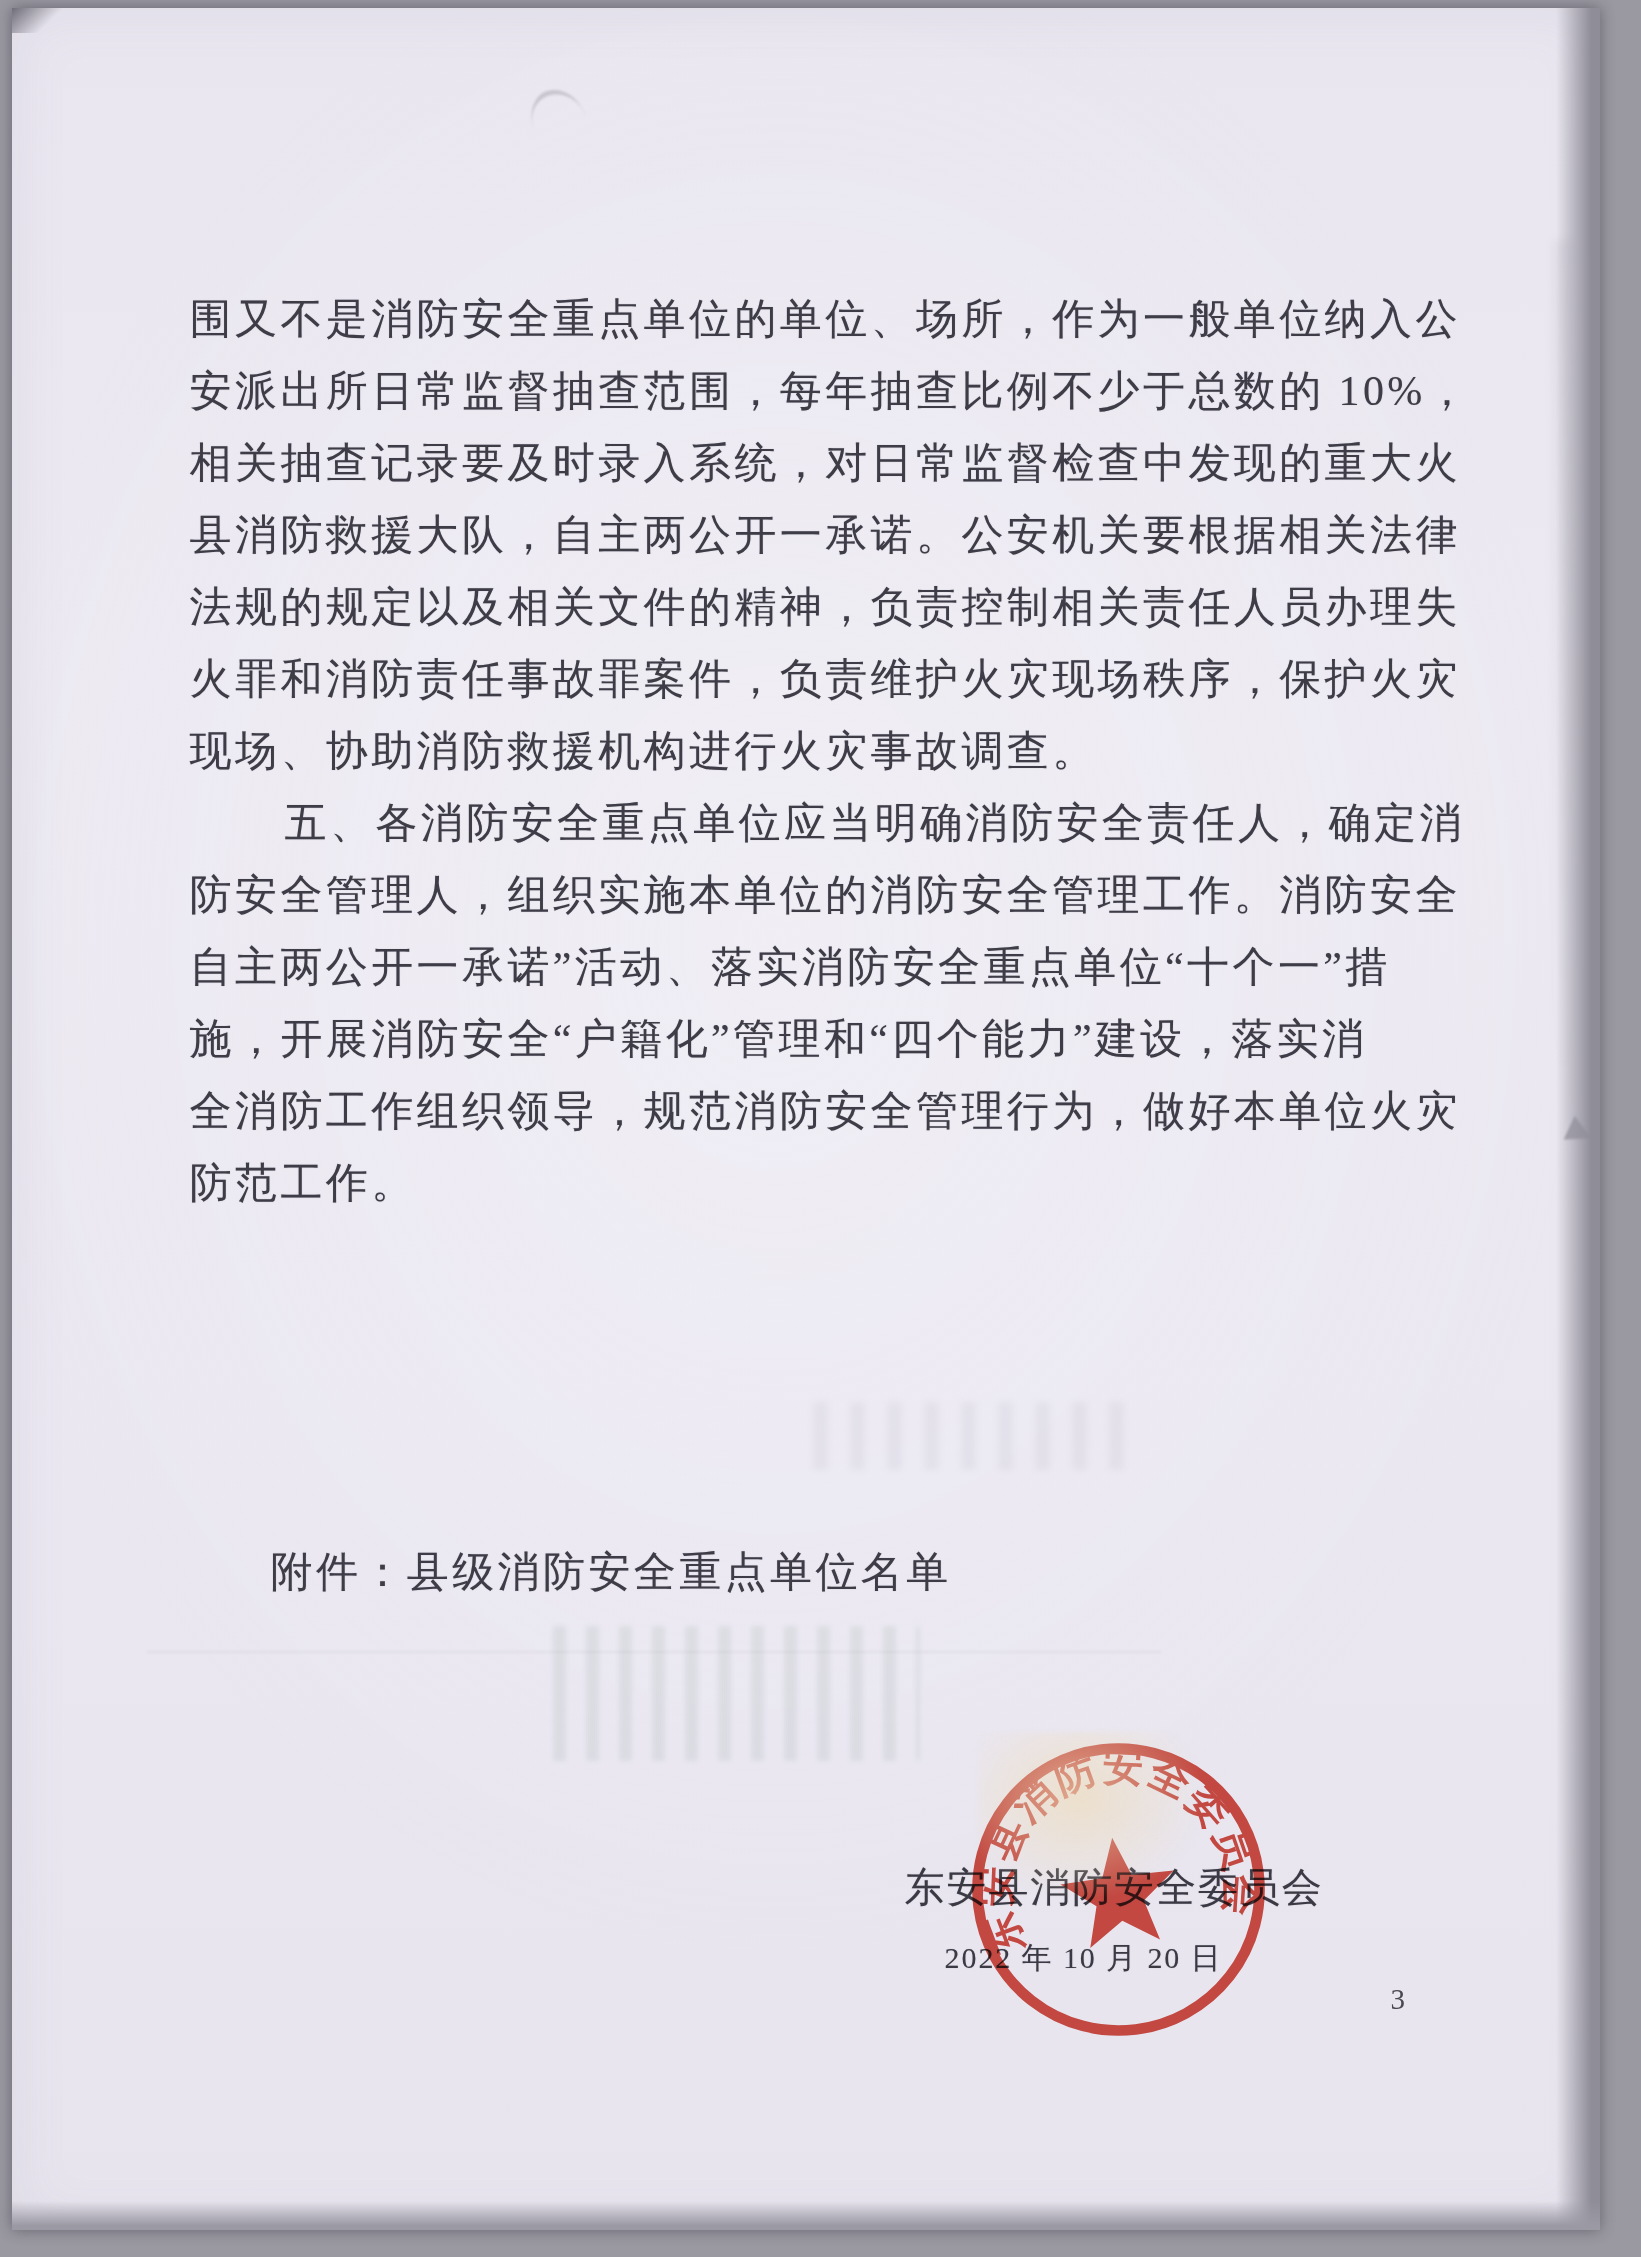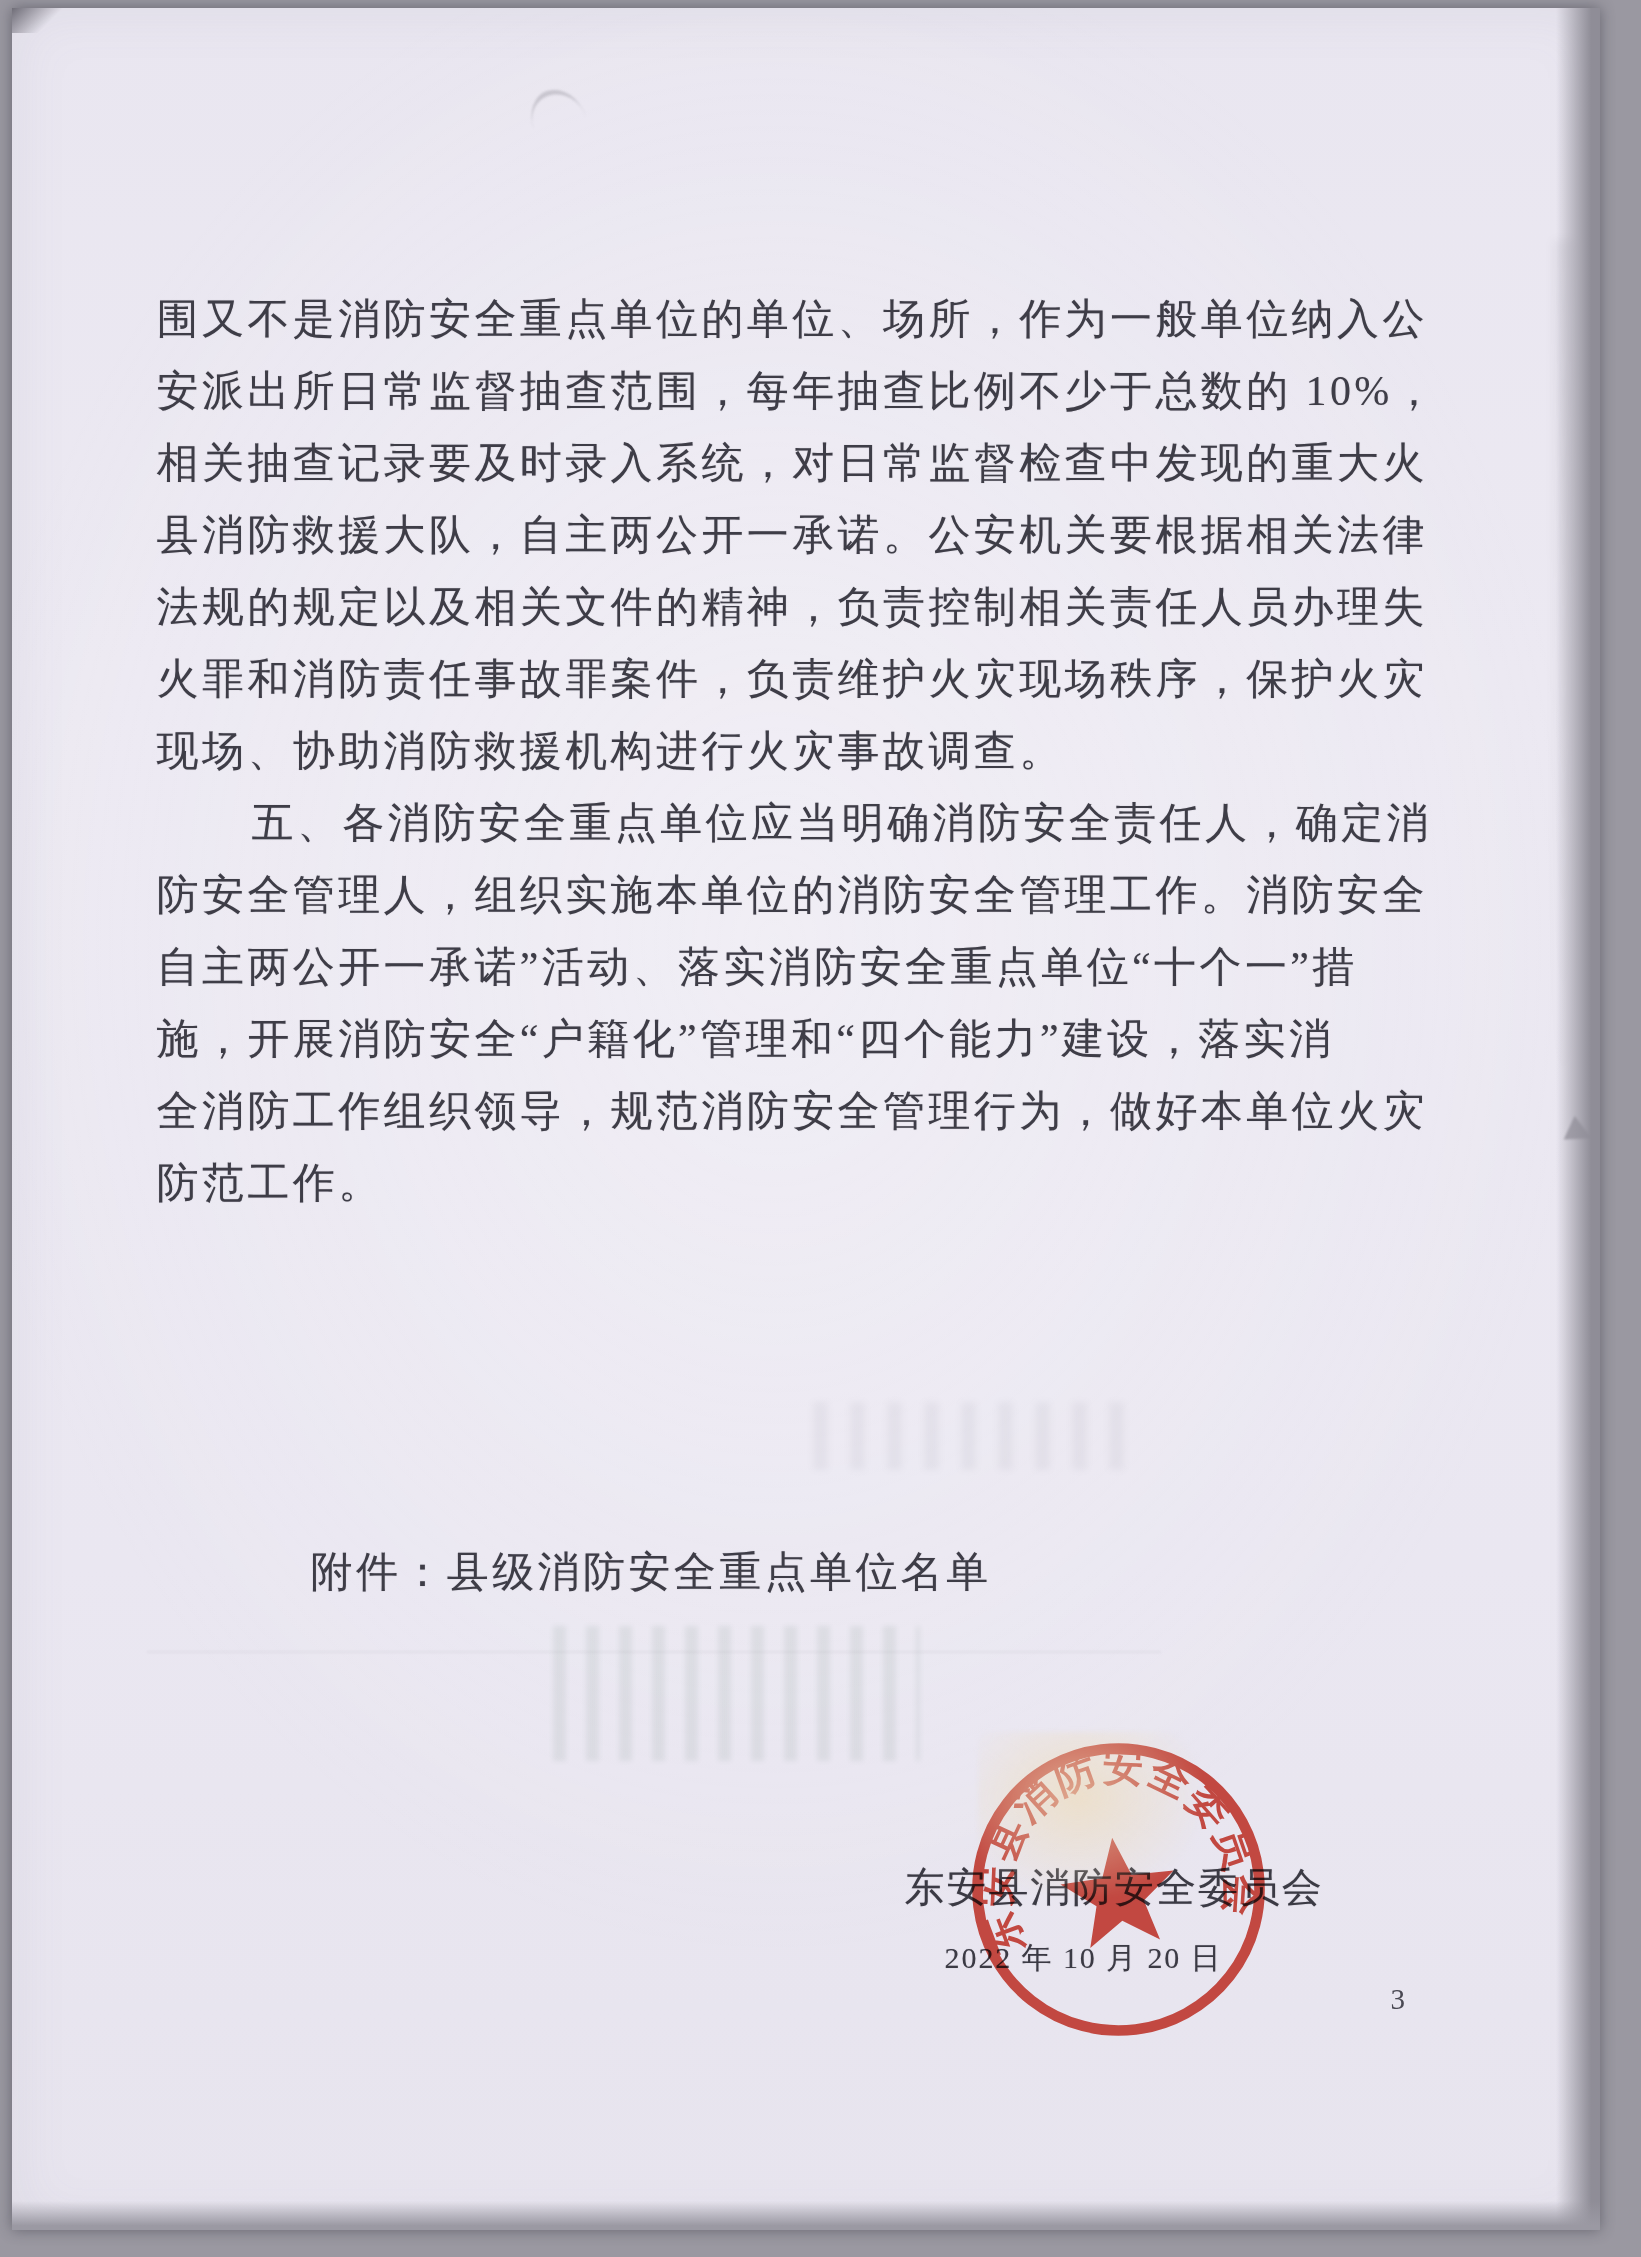--- a/index.html
+++ b/index.html
@@ -21,27 +21,26 @@
     background:linear-gradient(90deg, rgba(150,148,158,0), #8f8d97 80%);}
   .edge-bottom{position:absolute;left:0;bottom:0;width:100%;height:29px;
     background:linear-gradient(180deg, rgba(150,148,158,0), #9b99a3 85%);}
   .corner-wedge{position:absolute;left:0;top:0;width:54px;height:25px;
     background:linear-gradient(135deg,#6f6d77 0%, rgba(110,108,120,0) 65%);}
   .text-column{
     position:absolute;left:145px;top:275px;width:1274px;
     font-size:42px;letter-spacing:3.4px;color:#3e3d47;
     text-shadow:0 0 1px rgba(62,61,71,0.35);
   }
-  .body-line{height:72px;line-height:72px;white-space:nowrap;}
+  .body-line{height:72px;line-height:72px;white-space:nowrap;margin-left:33px;}
   .body-line.indent{text-indent:95px;}
   .attachment-line{
     position:absolute;left:259px;top:1528px;height:72px;line-height:72px;
     font-size:42px;letter-spacing:3.4px;color:#3e3d47;white-space:nowrap;
     text-shadow:0 0 1px rgba(62,61,71,0.35);
-    margin-left:40px;
   }
   .signature{
     position:absolute;left:893px;top:1851px;height:58px;line-height:58px;
     font-size:40px;letter-spacing:1.9px;color:#3b3a44;white-space:nowrap;
     text-shadow:0 0 1px rgba(59,58,68,0.35);
   }
   .date-line{
     position:absolute;left:933px;top:1923px;height:54px;line-height:54px;
     font-size:30px;letter-spacing:1.9px;color:#3b3a44;white-space:nowrap;
     text-shadow:0 0 1px rgba(59,58,68,0.35);

